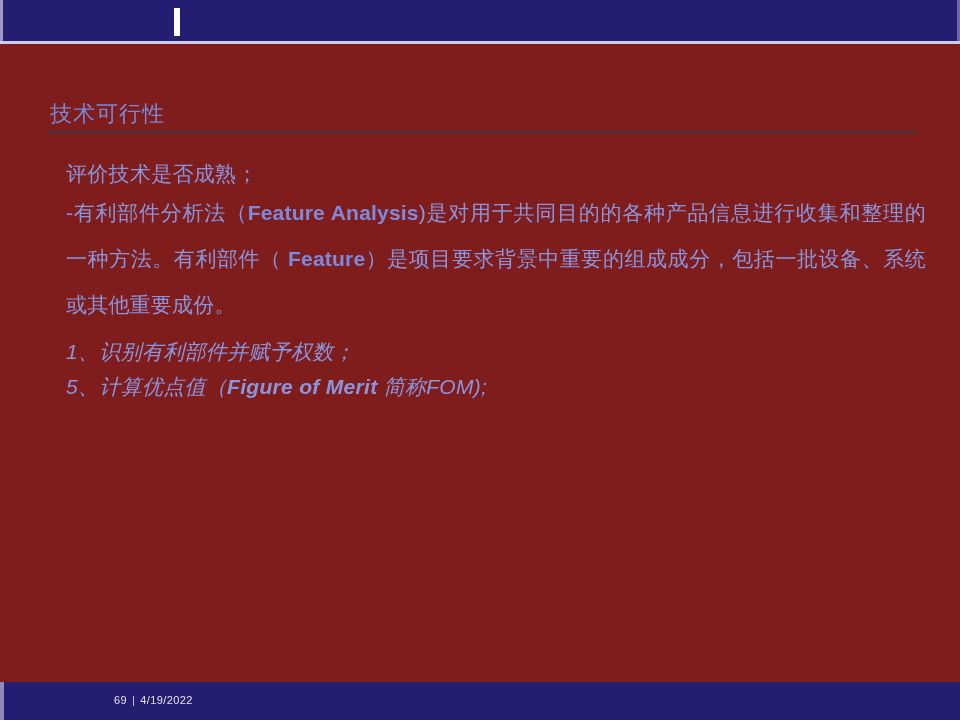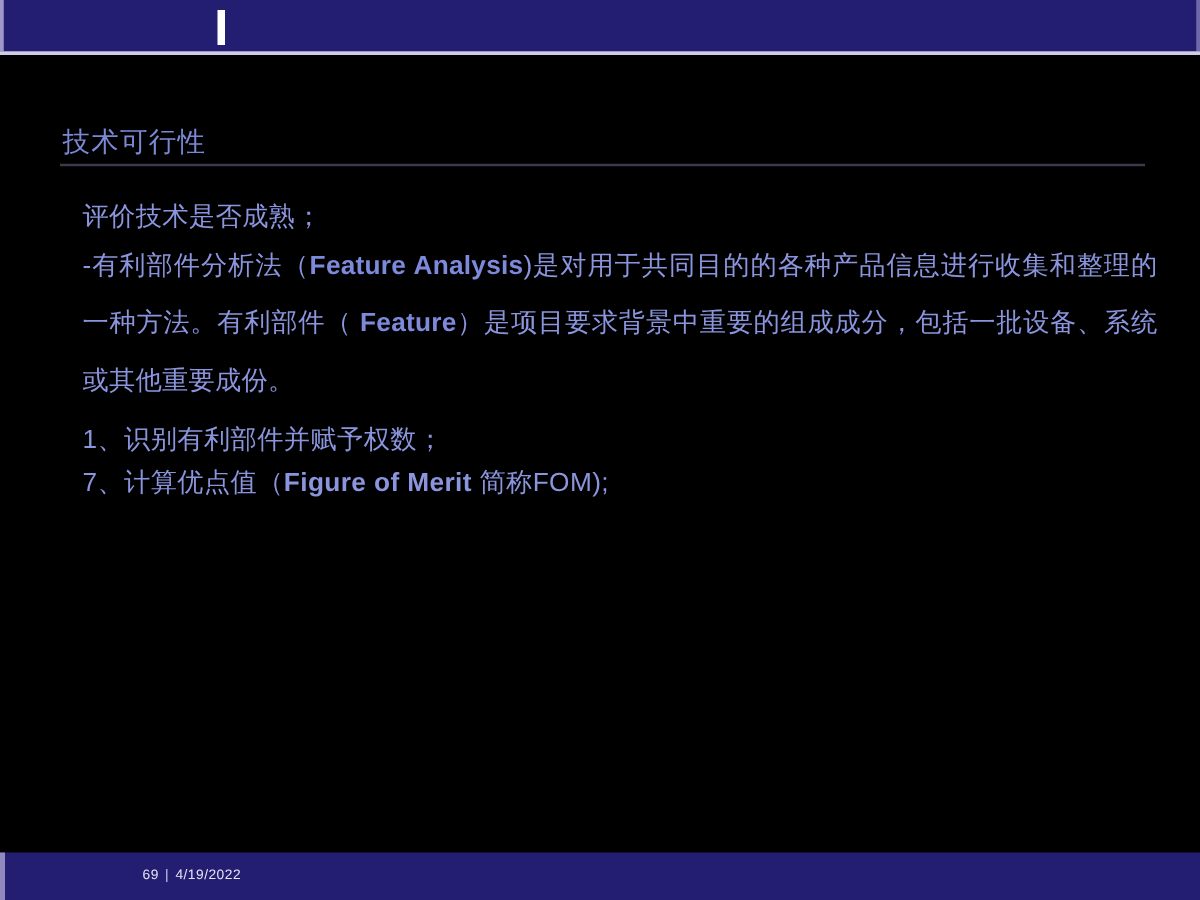--- a/index.html
+++ b/index.html
@@ -13,21 +13,21 @@
     background: #ffffff;
     font-family: "Liberation Sans", "DejaVu Sans", sans-serif;
     overflow: hidden;
     position: relative;
   }
 
   .slide {
     position: relative;
     width: 960px;
     height: 720px;
-    background: #000000;
+    background: #7f1d1d;
     overflow: hidden;
   }
 
   
   .header-band {
     position: absolute;
     left: 0;
     top: 0;
     width: 960px;
     height: 41px;
@@ -117,20 +117,21 @@
     font-weight: bold;
     color: #7d8adb;
   }
   .step {
     color: #8a95dd;
     font-size: 21px;
     line-height: 35px;
     letter-spacing: 0.3px;
     white-space: nowrap;
     font-weight: bold;
+    font-style: italic;
   }
   .step .cn {
     font-weight: normal;
   }
   .spacer-sm { height: 6px; }
 
   
   .footer-band {
     position: absolute;
     left: 0;
@@ -195,21 +196,21 @@
 
     <div class="line">评价技术是否成熟；</div>
 
     <p class="para"><span>-有利部件分析法（</span><span class="en">Feature Analysis</span><span>)是对用于共同目的的各种产品信息进行收集和整理的一种方法。有利部件（ </span><span class="en">Feature</span><span>）是项目要求背景中重要的组成成分，包括一批设备、系统或其他重要成份。</span></p>
 
     <div class="spacer-sm"></div>
 
 
     <div class="step"><span class="cn">1、识别有利部件并赋予权数；</span></div>
 
-    <div class="step"><span class="cn">7、计算优点值（</span><span>Figure of Merit</span><span class="cn"> 简称FOM);</span></div>
+    <div class="step"><span class="cn">5、计算优点值（</span><span>Figure of Merit</span><span class="cn"> 简称FOM);</span></div>
 
 
   </div>
 
   <div class="watermark">头条 @项目质量管理</div>
 
   <div class="footer-band">
     <div class="footer-edge-left"></div>
     <div class="footer-meta"><span>69</span><span class="sep">|</span><span>4/19/2022</span></div>
   </div>

